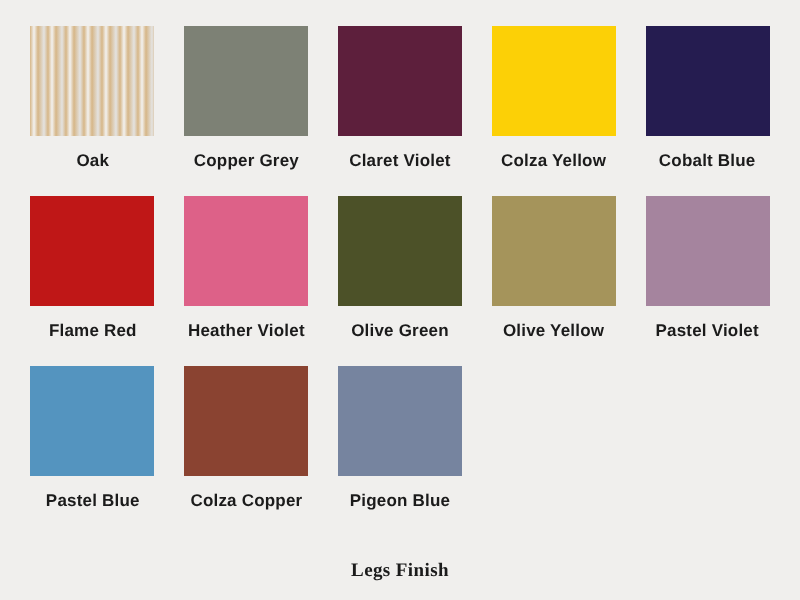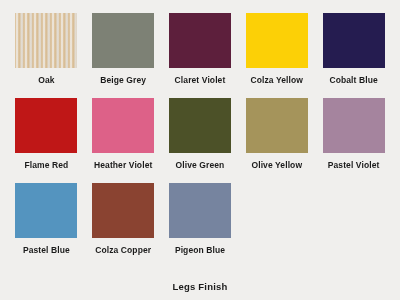--- a/index.html
+++ b/index.html
@@ -48,34 +48,35 @@
     line-height: 1;
     white-space: nowrap;
   }
   #board-caption {
     margin-top: 13px;
     text-align: center;
     font-size: 9.5px;
     font-weight: bold;
     color: #1b1b1b;
     letter-spacing: 0.2px;
+    font-family: Liberation Serif, serif;
   }
 </style>
 </head>
 <body>
 
 <div id="swatch-board">
   <div class="swatch-grid">
       <div class="swatch-cell">
         <div class="swatch-chip" style="background: repeating-linear-gradient(90deg, rgb(214, 182, 135) 0px, rgba(255, 255, 255, 0.16) 2px, rgb(214, 182, 135) 4px, rgba(0, 0, 0, 0.05) 7px, rgb(214, 182, 135) 9px);"></div>
         <div class="swatch-label">Oak</div>
       </div>
       <div class="swatch-cell">
         <div class="swatch-chip" style="background: rgb(125, 129, 117);"></div>
-        <div class="swatch-label">Beige Grey</div>
+        <div class="swatch-label">Copper Grey</div>
       </div>
       <div class="swatch-cell">
         <div class="swatch-chip" style="background: rgb(93, 31, 60);"></div>
         <div class="swatch-label">Claret Violet</div>
       </div>
       <div class="swatch-cell">
         <div class="swatch-chip" style="background: rgb(252, 208, 6);"></div>
         <div class="swatch-label">Colza Yellow</div>
       </div>
       <div class="swatch-cell">

